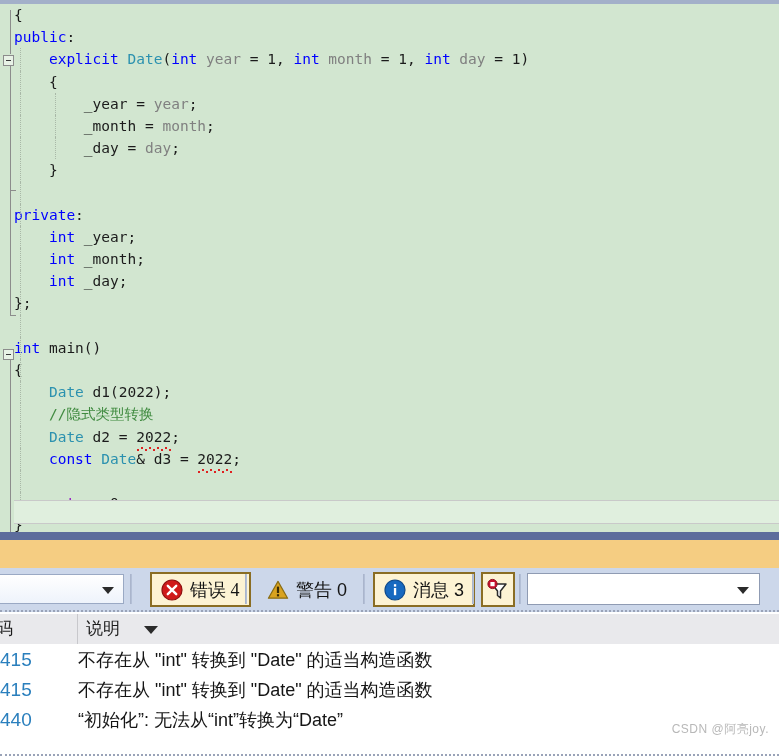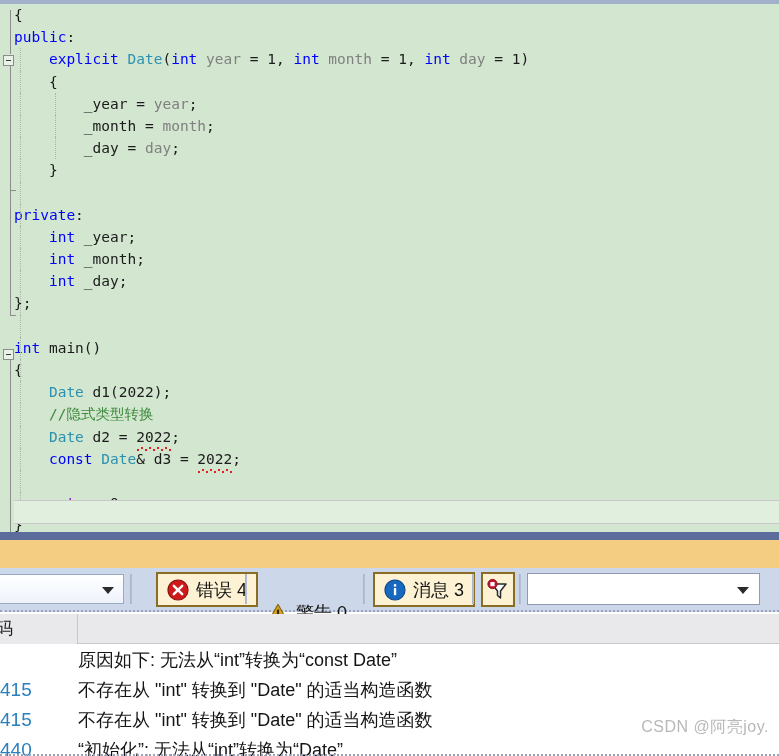--- a/index.html
+++ b/index.html
@@ -270,21 +270,21 @@
     position: absolute;
     left: 0; bottom: 0;
     width: 779px; height: 2px;
     border-bottom: 2px dotted #9aa3b8;
   }
 
   
   .watermark {
     position: absolute;
     right: 10px; bottom: 18px;
-    font-size: 16px;
+    font-size: 12px;
     color: #b8b8b8;
     letter-spacing: 0.5px;
     white-space: nowrap;
   }
 </style>
 </head>
 <body>
 
 <div id="app">
 
@@ -313,31 +313,31 @@
 
   <div class="el-toolbar">
 
     <div class="combo-left">
 
       <span class="caret"></span>
     </div>
 
     <div class="sep" style="left:130px;"></div>
 
-    <div class="pill" style="left:156px;">
+    <div class="pill" style="left:150px;font-family:Liberation Serif, serif;">
       <svg class="ico" width="22" height="22" viewBox="0 0 22 22">
         <circle cx="11" cy="11" r="10" fill="#d01a1a" stroke="#8e0f0f" stroke-width="1.2"></circle>
         <path d="M6.8 6.8 L15.2 15.2 M15.2 6.8 L6.8 15.2" stroke="#ffffff" stroke-width="2.4" stroke-linecap="round"></path>
       </svg>
       <span>错误 4</span>
     </div>
 
     <div class="sep" style="left:245px;"></div>
 
-    <div class="pill-plain" style="left:256px;margin-top:23px;">
+    <div class="pill-plain" style="left:256px;">
       <svg class="ico" width="22" height="22" viewBox="0 0 22 22">
         <path d="M11 2.4 L20.6 19.2 L1.4 19.2 Z" fill="#d9a320" stroke="#8a6d14" stroke-width="1.2" stroke-linejoin="round"></path>
         <rect x="9.9" y="7.6" width="2.2" height="6.4" fill="#3a2c06"></rect>
         <rect x="9.9" y="15.2" width="2.2" height="2.2" fill="#3a2c06"></rect>
       </svg>
       <span>警告 0</span>
     </div>
 
     <div class="sep" style="left:363px;"></div>
 
@@ -364,27 +364,27 @@
 
     <div class="combo-right">
       <span class="caret"></span>
     </div>
   </div>
 
   <div class="col-head">
     <div class="ch" style="left:-12px;width:90px;">
       <span>码</span>
     </div>
+    <div class="ch" style="left:78px;width:701px;border-right:none;">
+      <span>说明</span>
+      <span class="ch-caret" style="left:66px;"></span>
+    </div>
   </div>
 
   <div class="rows" id="rows-body">
-      <div class="row">
-        <div class="code-col"></div>
-        <div class="desc-col">原因如下: 无法从“int”转换为“const Date”</div>
-      </div>
       <div class="row">
         <div class="code-col">415</div>
         <div class="desc-col">不存在从 "int" 转换到 "Date" 的适当构造函数</div>
       </div>
       <div class="row">
         <div class="code-col">415</div>
         <div class="desc-col">不存在从 "int" 转换到 "Date" 的适当构造函数</div>
       </div>
       <div class="row">
         <div class="code-col">440</div>

